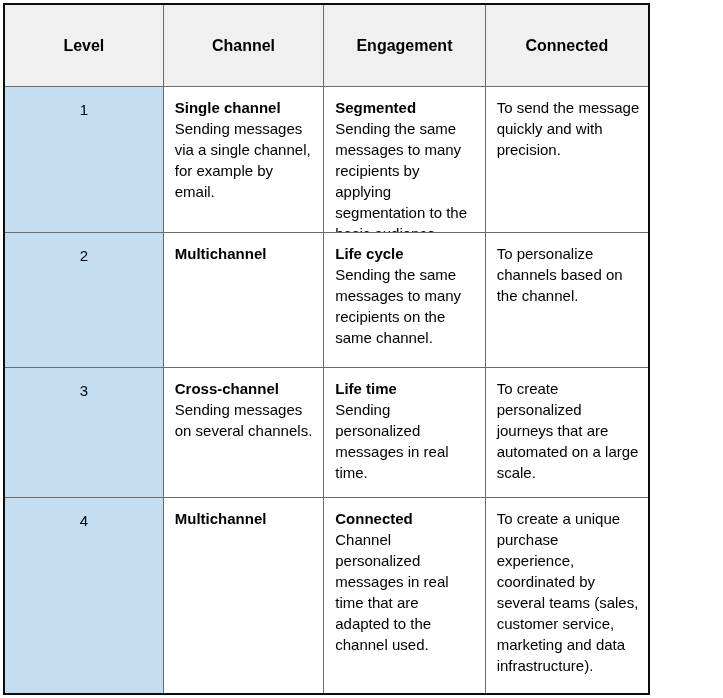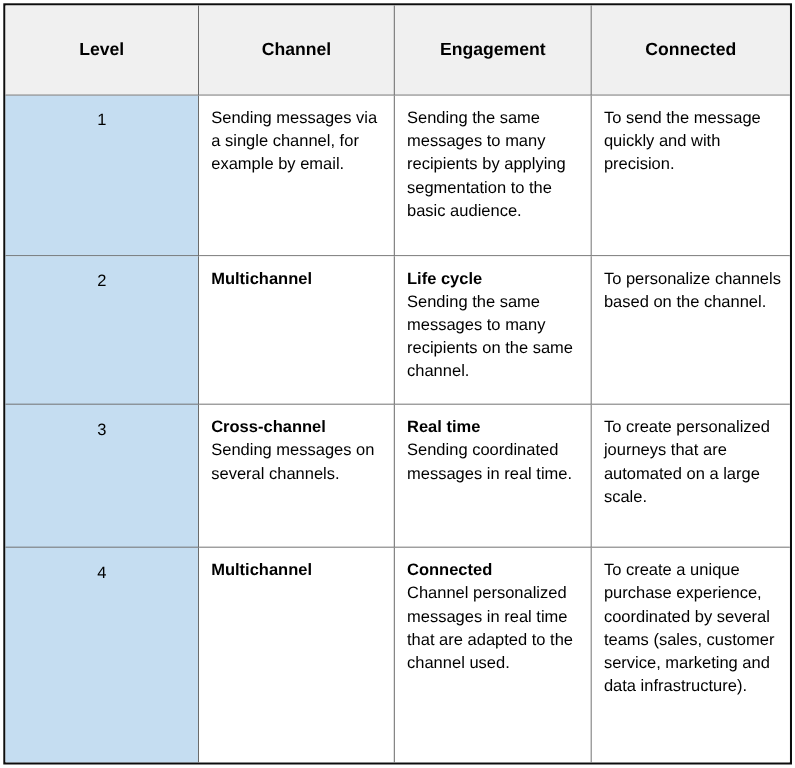--- a/index.html
+++ b/index.html
@@ -19,21 +19,21 @@
   .page {
     width: 723px;
     height: 698px;
     background: #ffffff;
     padding: 3px;
   }
   .maturity-table {
     display: grid;
     grid-template-columns: 176fr 178fr 179fr 180fr;
     grid-template-rows: 82px 146px 135px 130px auto;
-    width: 717px;
+    width: 647px;
     height: 692px;
     border: 2.5px solid var(--outer-border);
   }
   .row { display: contents; }
   .cell {
     border-right: 1.5px solid var(--inner-border);
     border-bottom: 1.5px solid var(--inner-border);
     background: var(--cell-bg);
     overflow: hidden;
   }
@@ -70,23 +70,25 @@
     <div class="row">
       <div class="cell header-cell">Level</div>
       <div class="cell header-cell">Channel</div>
       <div class="cell header-cell">Engagement</div>
       <div class="cell header-cell">Connected</div>
     </div>
 
     <div class="row">
       <div class="cell level-cell">1</div>
       <div class="cell content-cell">
+        <span class="cell-title">Single channel</span>
         <span class="cell-desc">Sending messages via a single channel, for example by email.</span>
       </div>
       <div class="cell content-cell">
+        <span class="cell-title">Segmented</span>
         <span class="cell-desc">Sending the same messages to many recipients by applying segmentation to the basic audience.</span>
       </div>
       <div class="cell content-cell">
         <span class="cell-desc">To send the message quickly and with precision.</span>
       </div>
     </div>
 
     <div class="row">
       <div class="cell level-cell">2</div>
       <div class="cell content-cell">
@@ -101,22 +103,22 @@
       </div>
     </div>
 
     <div class="row">
       <div class="cell level-cell">3</div>
       <div class="cell content-cell">
         <span class="cell-title">Cross-channel</span>
         <span class="cell-desc">Sending messages on several channels.</span>
       </div>
       <div class="cell content-cell">
-        <span class="cell-title">Real time</span>
-        <span class="cell-desc">Sending coordinated messages in real time.</span>
+        <span class="cell-title">Life time</span>
+        <span class="cell-desc">Sending personalized messages in real time.</span>
       </div>
       <div class="cell content-cell">
         <span class="cell-desc">To create personalized journeys that are automated on a large scale.</span>
       </div>
     </div>
 
     <div class="row">
       <div class="cell level-cell">4</div>
       <div class="cell content-cell">
         <span class="cell-title">Multichannel</span>

